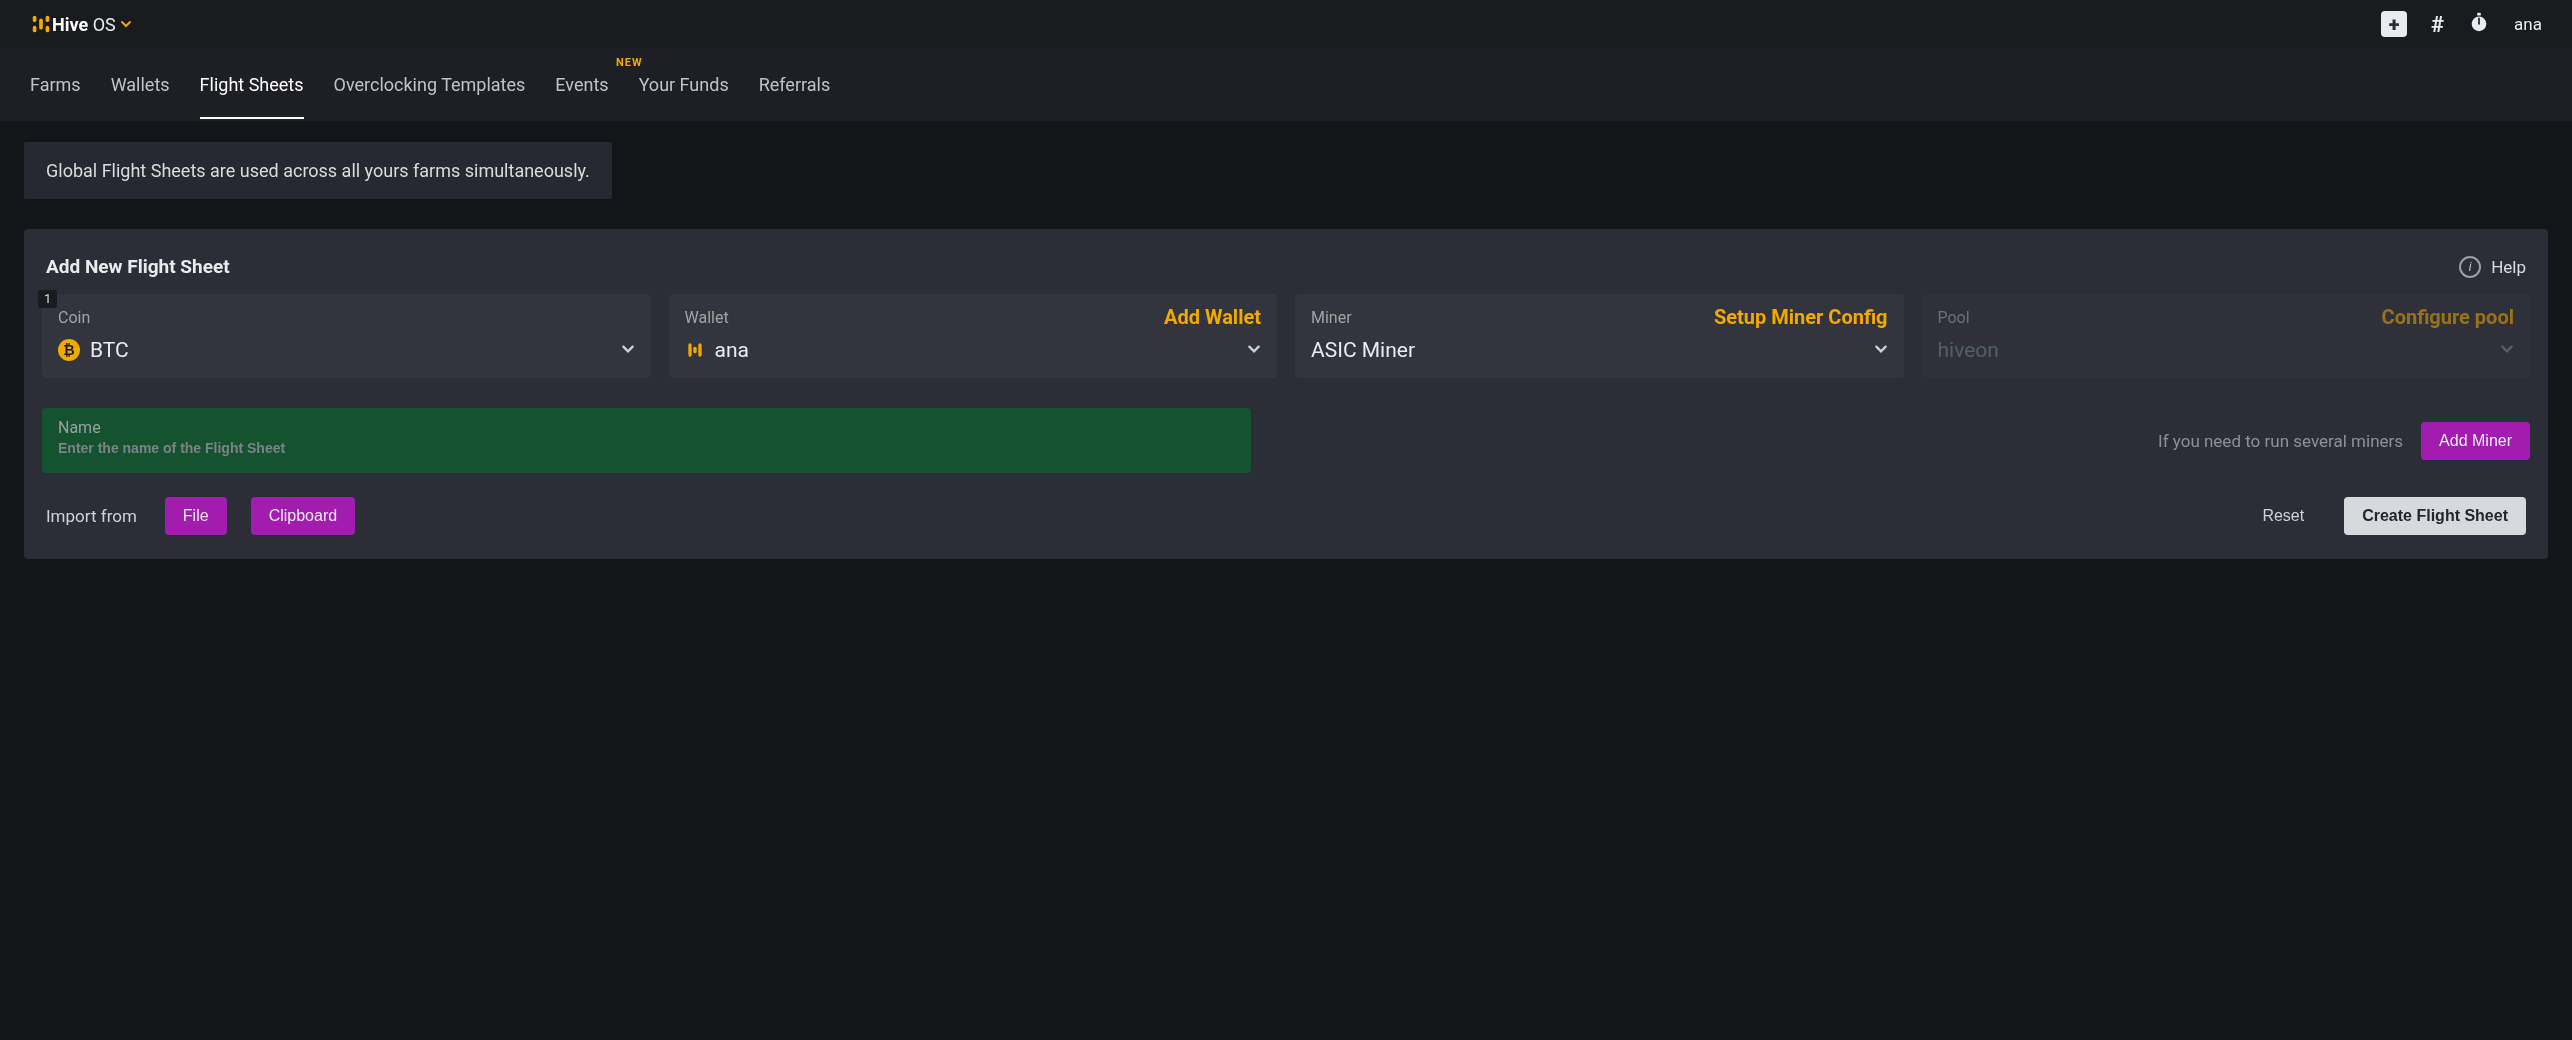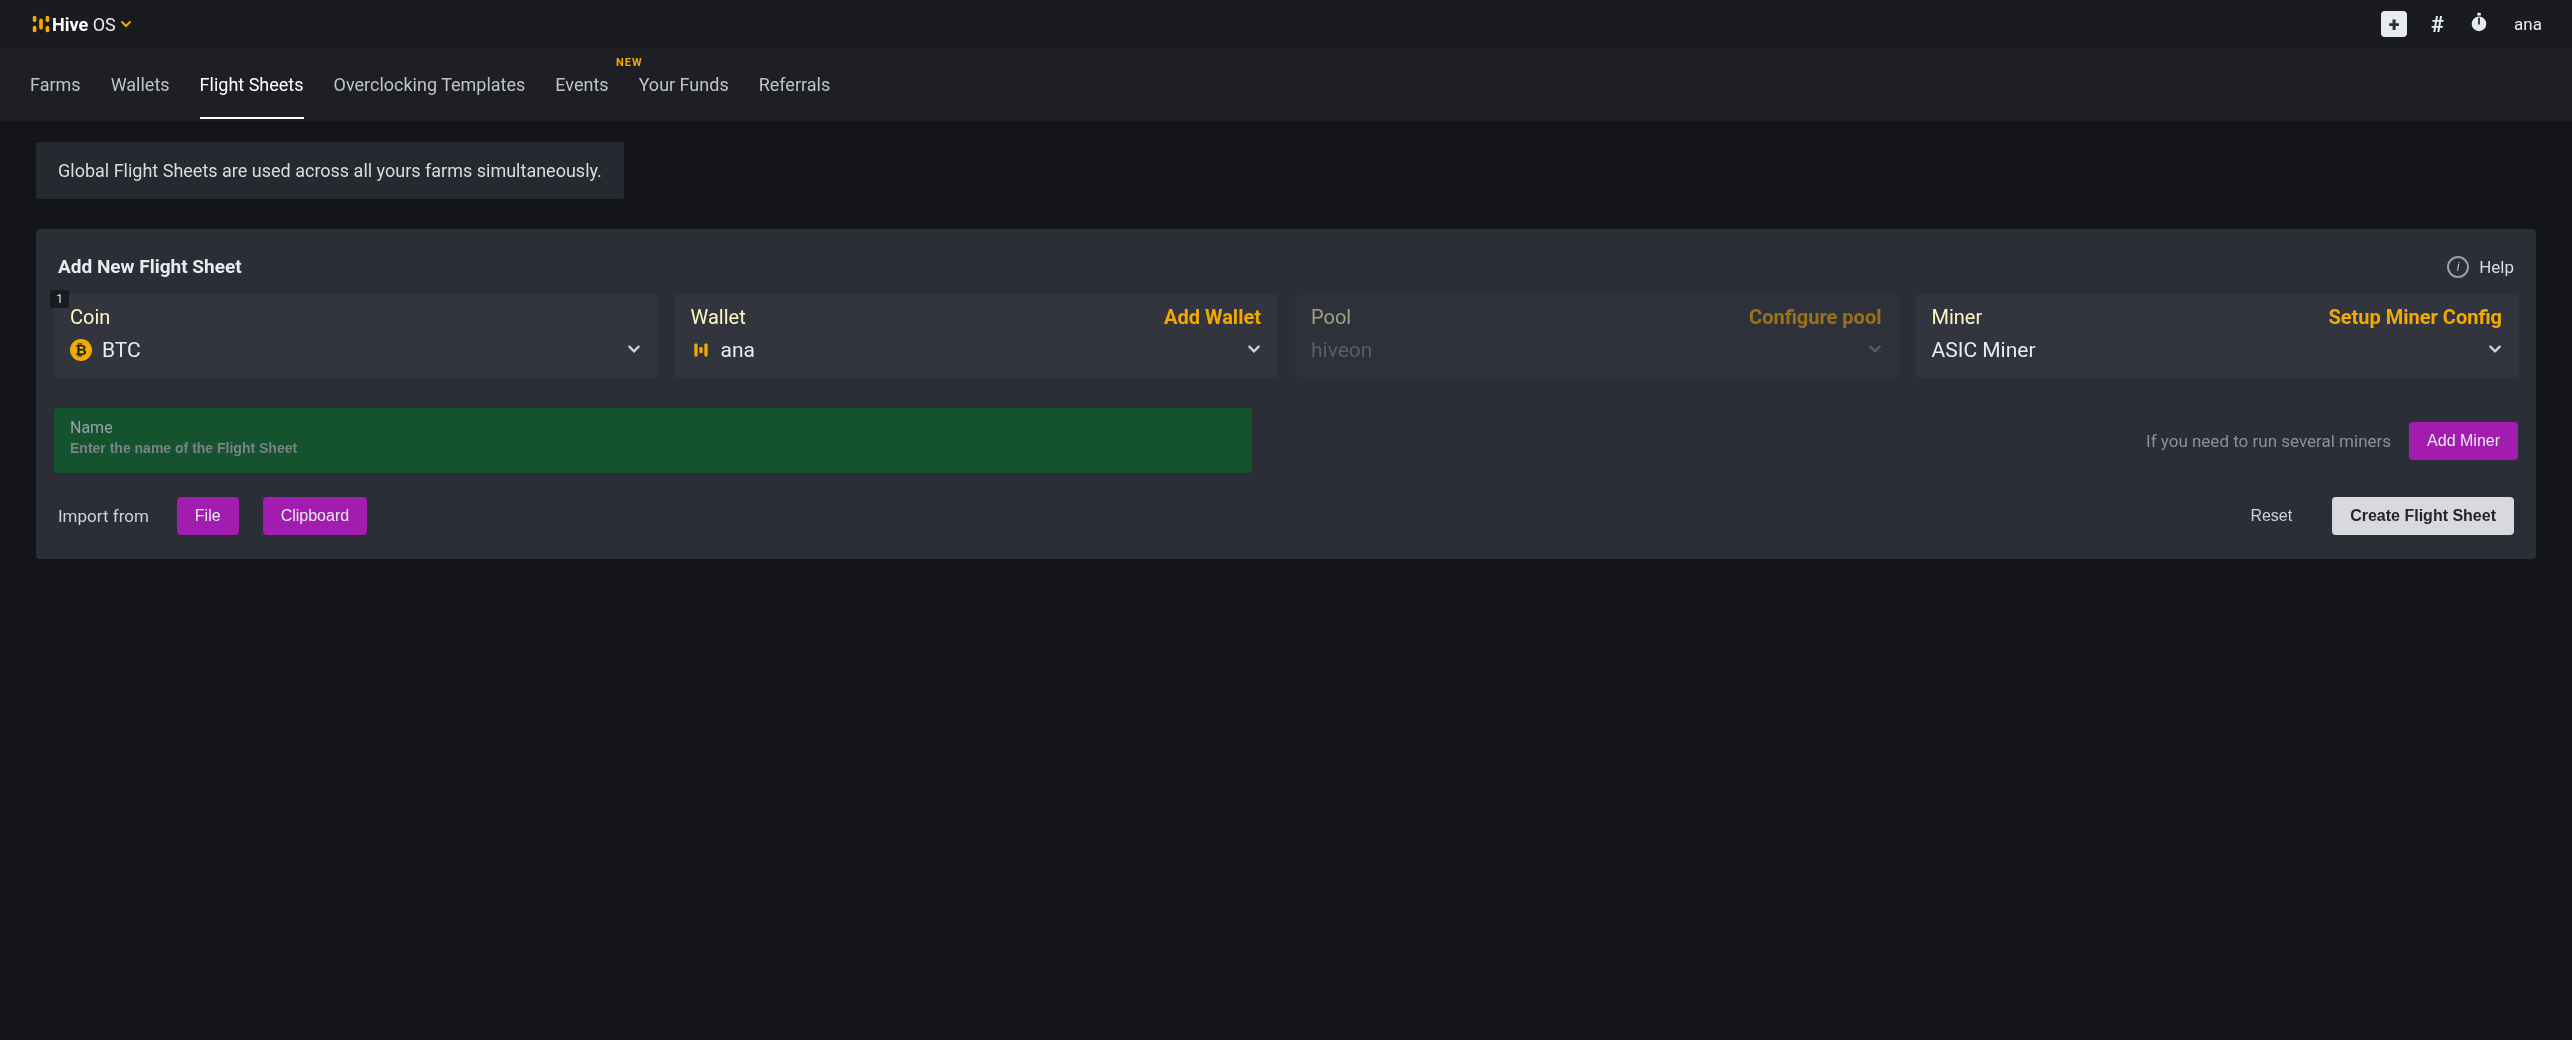--- a/index.html
+++ b/index.html
@@ -43,21 +43,21 @@
     height:74px;
     align-items:center;
     border-bottom:1px solid #141518;
   }
   .tab { position:relative; color:#bfc3c9; font-size:18px; cursor:pointer; padding:24px 0; }
   .tab.active { color:#ffffff; }
   .tab.active::after { content:""; position:absolute; left:0; right:0; bottom:0; height:2px; background:#ffffff; }
   .tab .badge-new { position:absolute; top:6px; right:-34px; font-size:11px; font-weight:700; color:#f2a900; letter-spacing:1px; }
 
   
-  .page { padding: 20px 36px; }
+  .page { padding: 20px 24px; }
 
   .infobar {
     background:#26292f;
     padding:18px 22px;
     font-size:18px;
     color:#d9dce0;
     border-radius:2px;
     margin-bottom:30px;
     display:inline-block;
   }
@@ -81,21 +81,21 @@
   }
 
   .cell {
     flex:1; background:#32353d; border-radius:4px;
     display:flex; flex-direction:column;
     padding:10px 16px 10px 16px;
     min-height:78px;
   }
   .cell.disabled { opacity:.55; }
   .cell-top { display:flex; justify-content:space-between; align-items:center; height:26px; }
-  .cell-label { color:#fef9c3; font-size:20px; }
+  .cell-label { color:#a3a3a3; font-size:16px; }
   .cell-action { color:#f2a900; font-size:20px; font-weight:700; cursor:pointer; white-space:nowrap; }
 
   .cell-val { display:flex; align-items:center; gap:10px; height:36px; margin-top:2px; }
   .cell-val .text { color:#e9ecef; font-size:21px; flex:1; }
   .cell-val.placeholder .text { color:#7d828a; }
   .chev-down { color:#cfd2d6; }
 
   .coin-circle { width:22px; height:22px; border-radius:50%; background:#f2a900; display:flex; align-items:center; justify-content:center; color:#1b1c20; font-weight:800; font-size:14px; }
   .hive-mini { width:20px; height:20px; display:inline-flex; }
 
@@ -221,45 +221,45 @@
           </span>
           <span class="text">ana</span>
           <span class="chev-down">
             <svg width="14" height="14" viewBox="0 0 12 12">
                 <path d="M2 4l4 4 4-4" stroke="#cfd2d6" stroke-width="2" fill="none" stroke-linecap="round"></path>
               </svg>
           </span>
         </div>
       </div>
 
+      <div class="cell">
+        <div class="cell-top">
+          <span class="cell-label">Miner</span>
+          <span class="cell-action">Setup Miner Config</span>
+        </div>
+        <div class="cell-val">
+          <span class="text">ASIC Miner</span>
+          <span class="chev-down">
+            <svg width="14" height="14" viewBox="0 0 12 12">
+                <path d="M2 4l4 4 4-4" stroke="#cfd2d6" stroke-width="2" fill="none" stroke-linecap="round"></path>
+              </svg>
+          </span>
+        </div>
+      </div>
+
       <div class="cell disabled">
         <div class="cell-top">
           <span class="cell-label">Pool</span>
           <span class="cell-action" style="opacity:1">Configure pool</span>
         </div>
         <div class="cell-val placeholder">
           <span class="text">hiveon</span>
           <span class="chev-down">
             <svg width="14" height="14" viewBox="0 0 12 12">
                 <path d="M2 4l4 4 4-4" stroke="#7d828a" stroke-width="2" fill="none" stroke-linecap="round"></path>
-              </svg>
-          </span>
-        </div>
-      </div>
-
-      <div class="cell">
-        <div class="cell-top">
-          <span class="cell-label">Miner</span>
-          <span class="cell-action">Setup Miner Config</span>
-        </div>
-        <div class="cell-val">
-          <span class="text">ASIC Miner</span>
-          <span class="chev-down">
-            <svg width="14" height="14" viewBox="0 0 12 12">
-                <path d="M2 4l4 4 4-4" stroke="#cfd2d6" stroke-width="2" fill="none" stroke-linecap="round"></path>
               </svg>
           </span>
         </div>
       </div>
     </div>
 
     <div class="lower">
       <div class="namebox">
         <div class="lbl">Name</div>
         <input type="text" placeholder="Enter the name of the Flight Sheet" style="">

